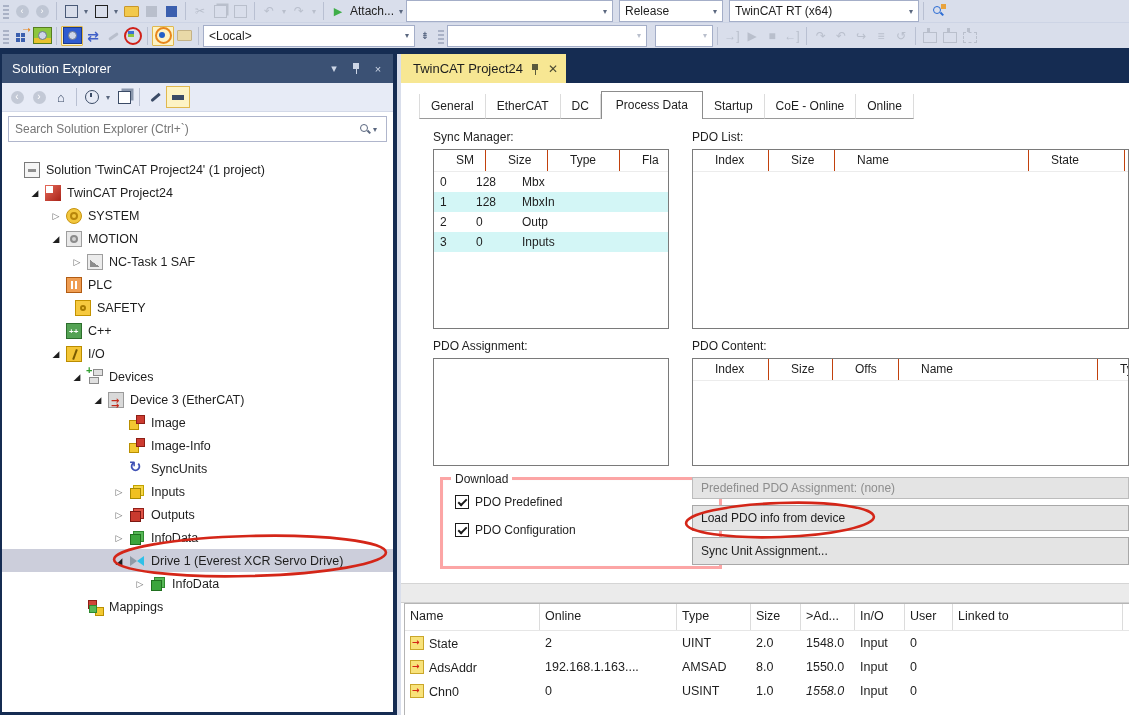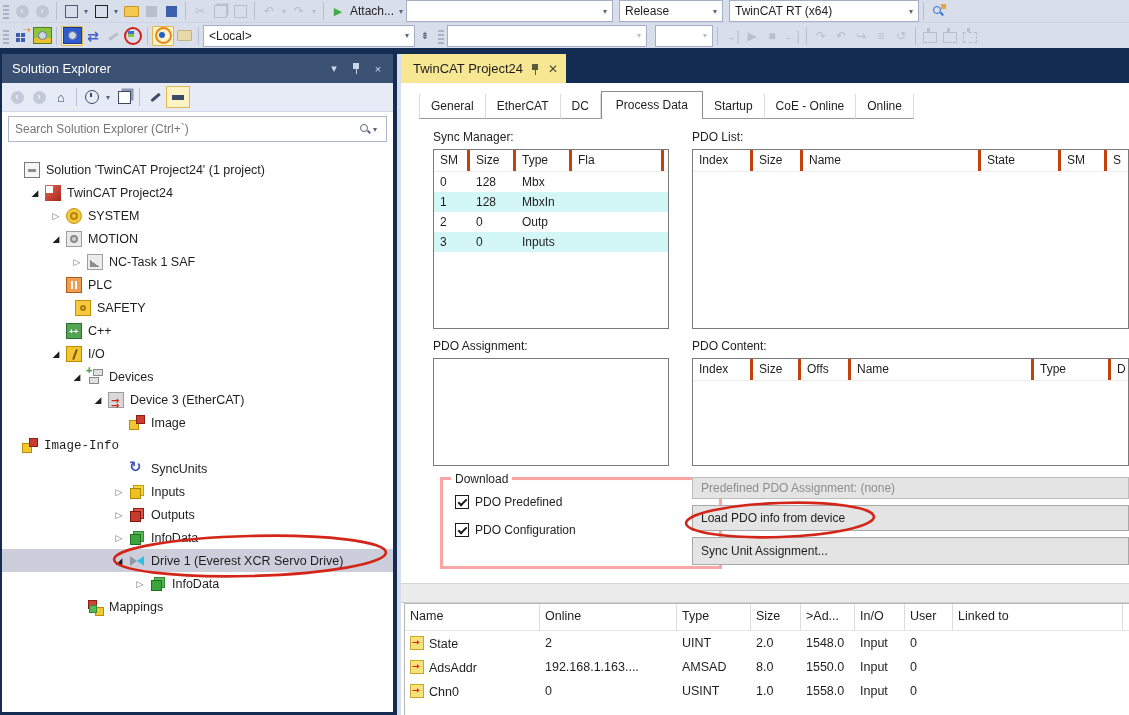--- a/index.html
+++ b/index.html
@@ -121,21 +121,21 @@
   .doc-tab .pin2::after{content:"";position:absolute;left:3.5px;top:7px;width:1.5px;height:5px;background:#5a5a3c;}
   .doc-tab .x{color:#4b4b33;font-size:12px;}
   .doc-content{position:absolute;left:401px;top:83px;width:728px;height:632px;background:#fff;overflow:hidden;}
   .subtabs{position:absolute;left:18px;top:9px;display:flex;align-items:flex-end;height:27px;}
   .subtab{height:24px;line-height:24px;padding:0 11px;border-right:1px solid #dcdcdc;border-bottom:1px solid #9a9a9a;color:#1e1e1e;}
   .subtab:first-child{border-left:1px solid #dcdcdc;}
   .subtab.active{height:27px;line-height:26px;background:#fff;border:1px solid #8c8c8c;border-bottom:none;padding:0 14px;position:relative;z-index:2;}
   .pd-label{position:absolute;font-size:12px;color:#1e1e1e;}
   .panel{position:absolute;background:#fff;border:1px solid #7a7a7a;box-sizing:border-box;overflow:hidden;}
   .lv-head{display:flex;height:21px;border-bottom:1px solid #ececec;}
-  .lv-head .hc{box-sizing:border-box;padding:3px 0 0 6px;border-right:3px solid #c2410c;color:#1e1e1e;overflow:hidden;white-space:nowrap;flex:none;}
+  .lv-head .hc{box-sizing:border-box;padding:3px 0 0 6px;border-right:1px solid #c2410c;color:#1e1e1e;overflow:hidden;white-space:nowrap;flex:none;margin-left:16px;}
   .lv-row{display:flex;height:20px;}
   .lv-row .c{box-sizing:border-box;padding:3px 0 0 6px;overflow:hidden;white-space:nowrap;flex:none;}
   .lv-row.cyan{background:#d3f6f6;}
   .groupbox{position:absolute;border:3px solid #fca5a5;box-shadow:inset 0 0 0 1px #fdfdfd;padding-left:48px;}
   .groupbox .legend{position:absolute;left:8px;top:-8px;background:#fff;padding:0 4px;font-size:12px;}
   .cbrow{position:absolute;display:flex;align-items:center;gap:6px;}
   .cb{width:14px;height:14px;border:1px solid #1a1a1a;background:#fff;position:relative;flex:none;box-sizing:border-box;}
   .cb.checked::after{content:"";position:absolute;left:2px;top:3px;width:7px;height:3px;border-left:2px solid #1a1a1a;border-bottom:2px solid #1a1a1a;transform:rotate(-45deg);}
   .wbtn{position:absolute;background:#e4e4e4;border:1px solid #a8a8a8;box-sizing:border-box;display:flex;align-items:center;padding:0 8px;color:#1e1e1e;}
   .wbtn.disabled{color:#8d8d8d;border-color:#bcbcbc;}
@@ -375,21 +375,21 @@
         <div class="tree-row" style="padding-left: 86px;">
           <span class="exp">◢</span>
           <span class="ti ti-ethercat"></span>
           <span class="tlabel">Device 3 (EtherCAT)</span>
         </div>
         <div class="tree-row" style="padding-left: 107px;">
           <span class="exp"></span>
           <span class="ti ti-image"></span>
           <span class="tlabel">Image</span>
         </div>
-        <div class="tree-row" style=" font-family: Liberation Mono, monospace;">
+        <div class="tree-row" style="padding-left: 107px;">
           <span class="exp"></span>
           <span class="ti ti-image-info"></span>
           <span class="tlabel">Image-Info</span>
         </div>
         <div class="tree-row" style="padding-left: 107px;">
           <span class="exp"></span>
           <span class="ti ti-syncunits"></span>
           <span class="tlabel">SyncUnits</span>
         </div>
         <div class="tree-row" style="padding-left: 107px;">
@@ -559,21 +559,21 @@
             <div class="vc" style="width: 54px;">1550.0</div>
             <div class="vc" style="width: 50px;">Input</div>
             <div class="vc" style="width: 48px;">0</div>
             <div class="vc" style="width: 170px;"></div>
           </div>
           <div class="vrow">
             <div class="vc" style="width: 135px;"><span class="var-icon"></span><span>Chn0</span></div>
             <div class="vc" style="width: 137px;">0</div>
             <div class="vc" style="width: 74px;">USINT</div>
             <div class="vc" style="width: 50px;">1.0</div>
-            <div class="vc" style="width: 54px;">1558.0</div>
+            <div class="vc" style="width: 54px; font-style: italic;">1558.0</div>
             <div class="vc" style="width: 50px;">Input</div>
             <div class="vc" style="width: 48px;">0</div>
             <div class="vc" style="width: 170px;"></div>
           </div>
         </div>
     </div>
   </div>
 
   <svg class="annot" style="left:682px;top:499px" width="200" height="42" viewBox="0 0 200 42">
     <ellipse cx="98" cy="21" rx="94" ry="17" fill="none" stroke="#d42618" stroke-width="2.6" transform="rotate(-2 98 21)"></ellipse>

